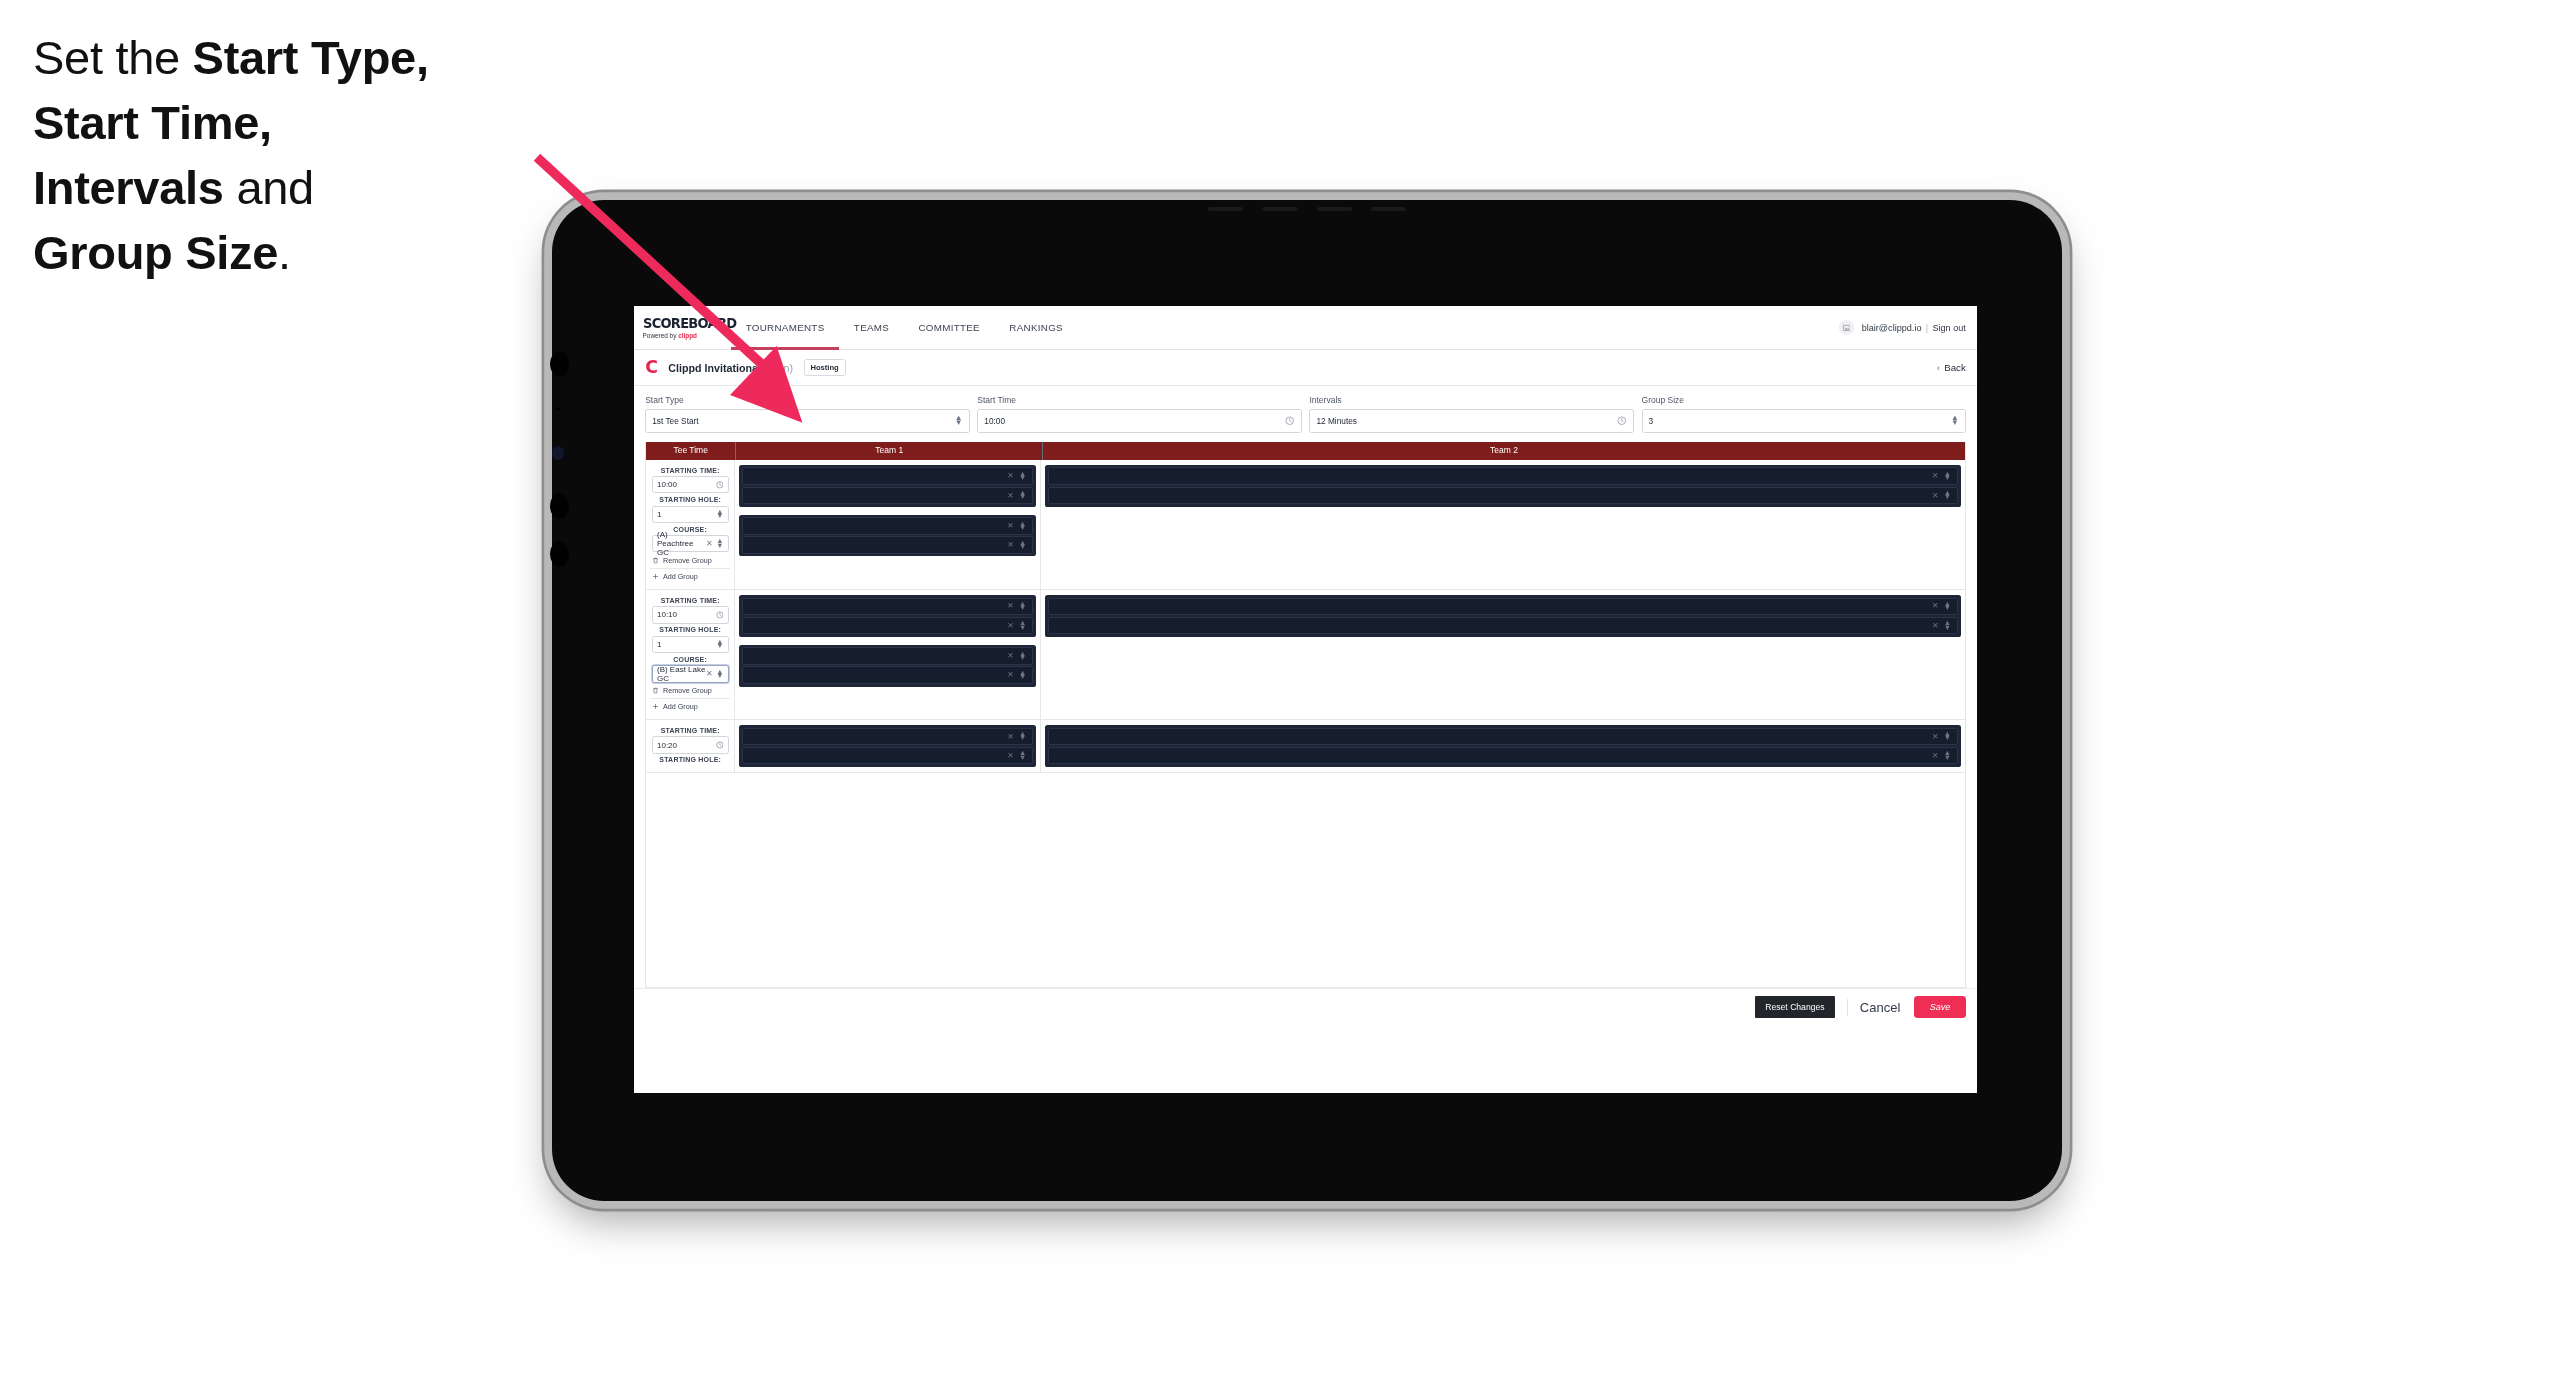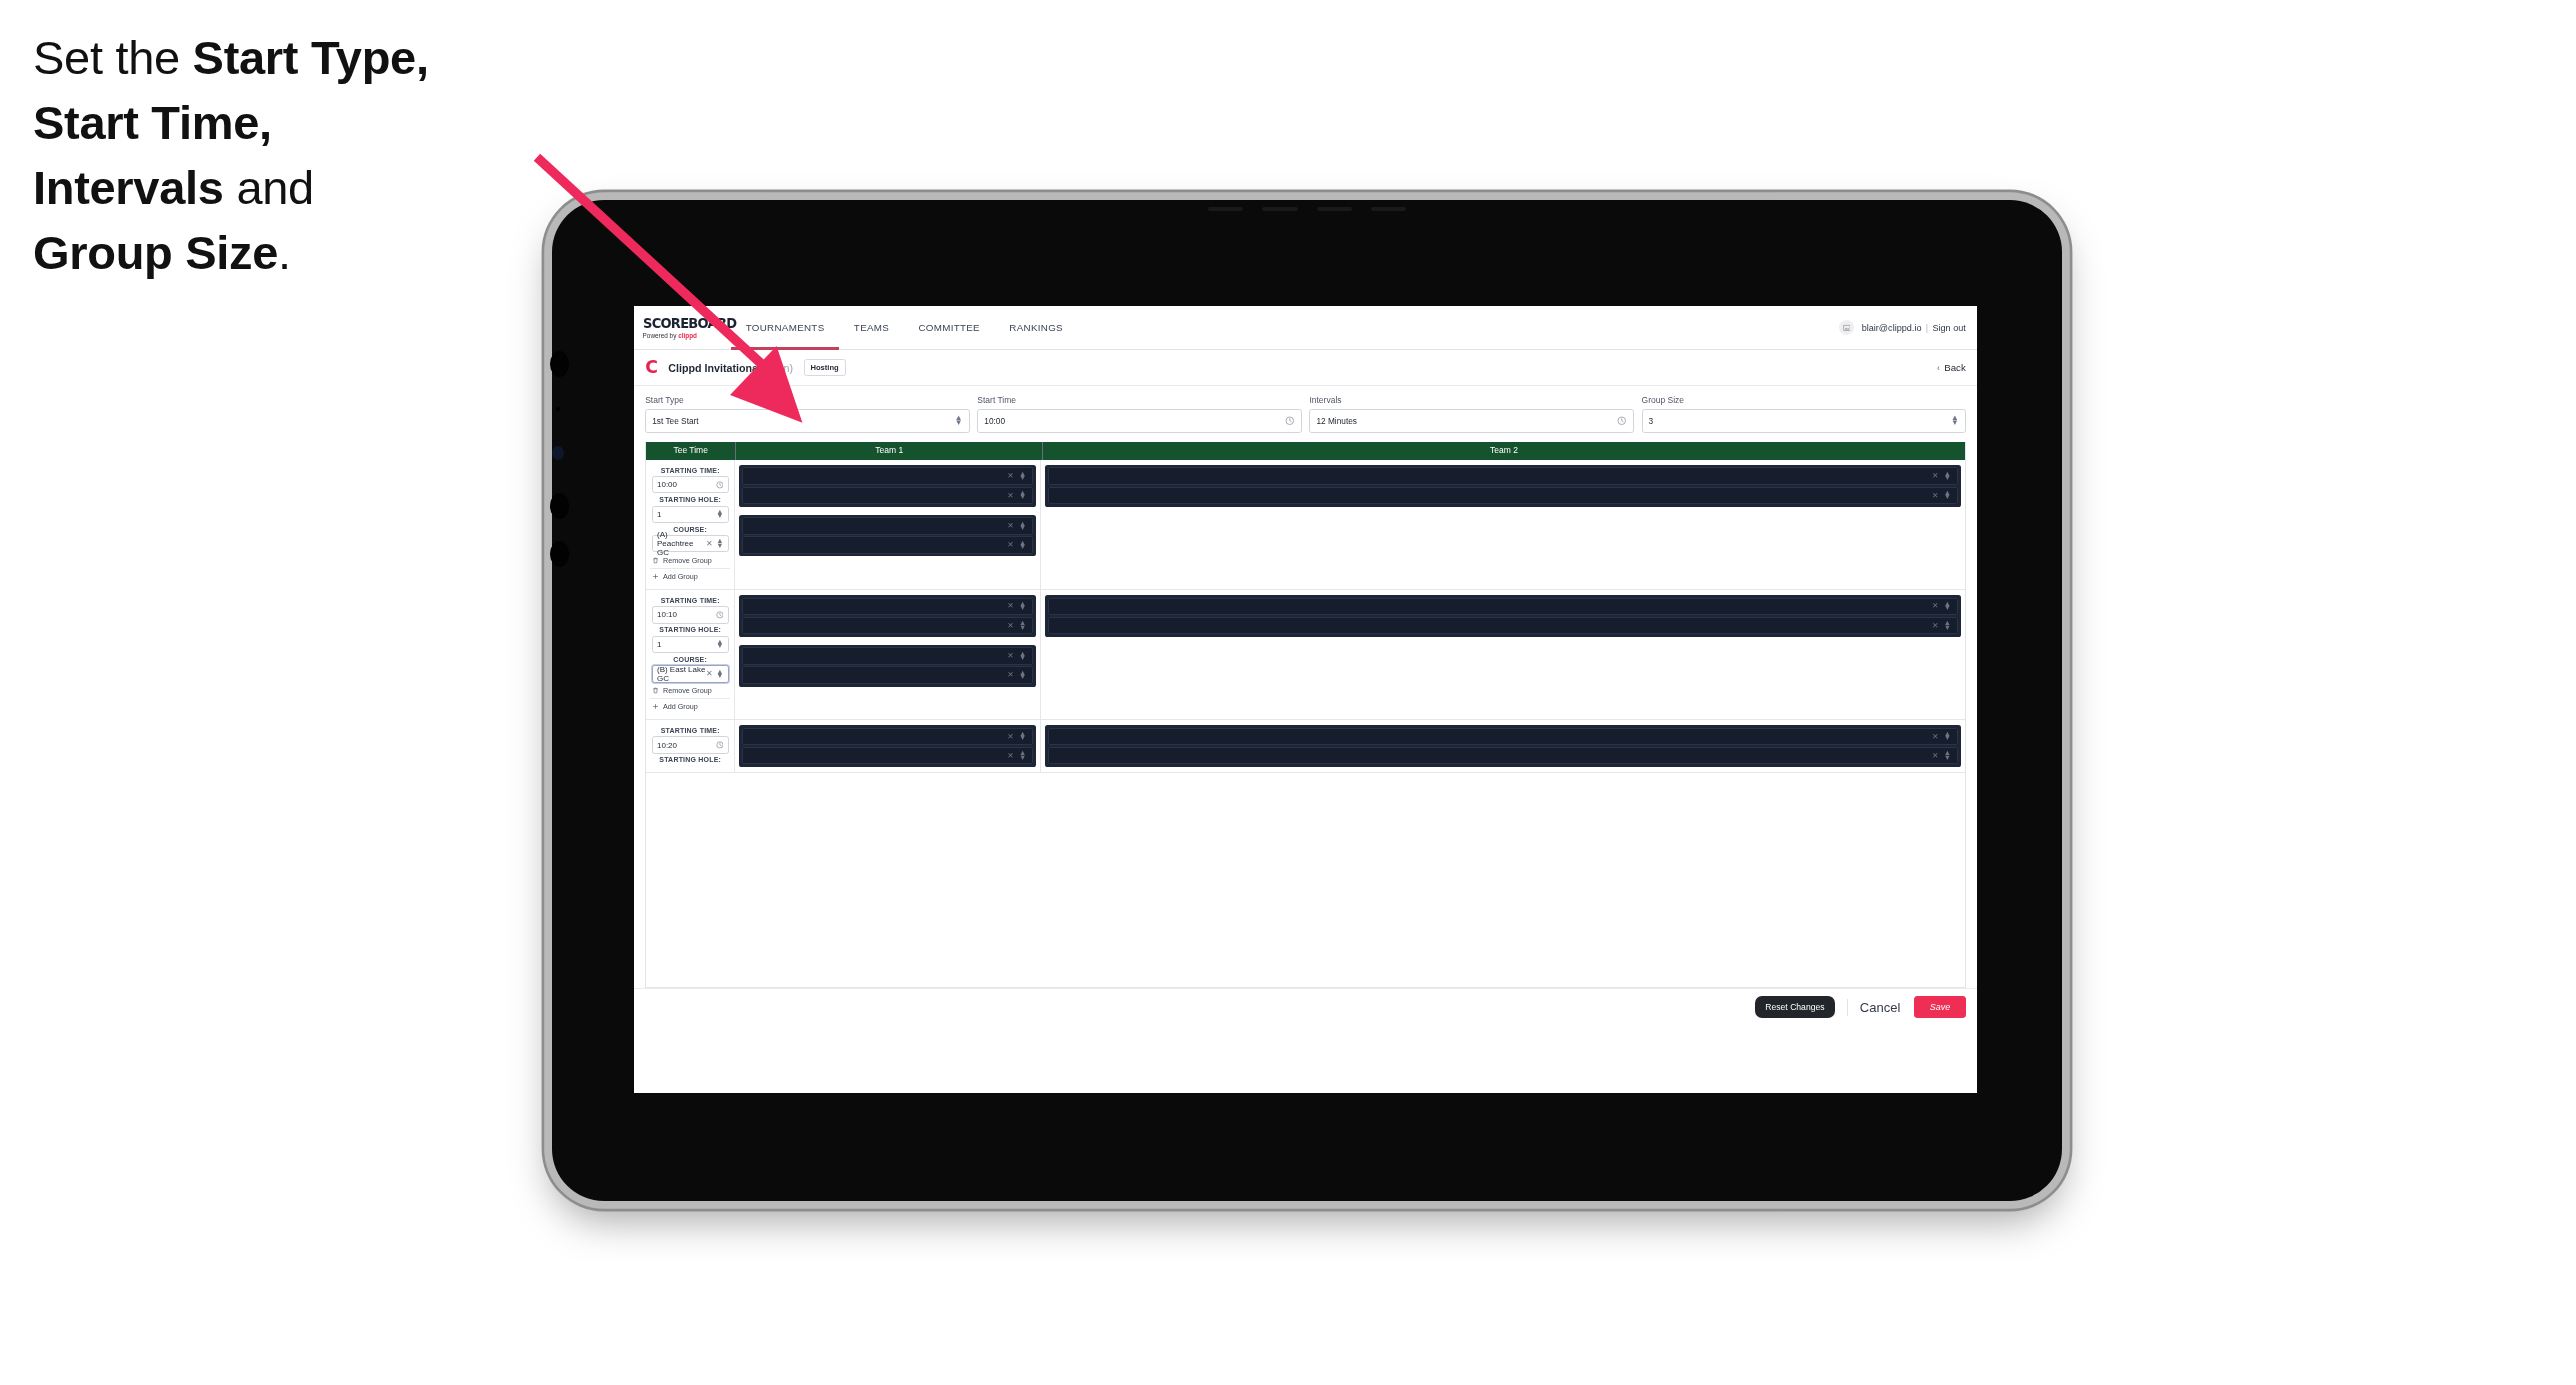--- a/index.html
+++ b/index.html
@@ -69,21 +69,21 @@
   .flabel{font-size:8.5px;color:#4e5666;margin-bottom:4.3px;}
   .fctl{height:24px;border:0.9px solid #d3d5db;border-radius:2.6px;background:#fff;
         display:flex;align-items:center;padding:0 6px;font-size:8.3px;color:#1d2430;
         box-sizing:border-box;cursor:pointer;}
   .fctl .val{flex:1;}
   .fctl .adorn{color:#707888;display:flex;align-items:center;}
   .stepper{display:flex;flex-direction:column;line-height:.62;font-size:7.8px;color:#6e7686;}
 
   
   .tbl{margin:0 11.2px;border:0.9px solid #e3e4e8;border-top:none;}
-  .thead{display:flex;background:#14532d;height:17.3px;align-items:center;}
+  .thead{display:flex;background:#7f1d1d;height:17.3px;align-items:center;}
   .th{color:#fff;font-size:8.5px;text-align:center;line-height:17.3px;}
   .th.tee{width:89px;border-right:0.9px solid #666d80;}
   .th.t1{width:306px;border-right:0.9px solid #666d80;}
   .th.t2{flex:1;}
 
   .tbody{height:527px;overflow:hidden;background:#fff;position:relative;}
   .trow{display:flex;border-bottom:0.9px solid #e6e7eb;background:#fff;}
   .cell-tee{width:89px;box-sizing:border-box;border-right:0.9px solid #e6e7eb;
             padding:4.3px 5.2px 5.2px;display:flex;flex-direction:column;align-items:center;}
   .ministat{font-size:7px;font-weight:bold;color:#3a4252;letter-spacing:0.2px;
@@ -106,21 +106,21 @@
        flex-direction:column;gap:1.7px;}
   .slot{height:15.5px;background:#161d2c;border:0.9px solid #2b3447;border-radius:1.7px;
         display:flex;align-items:center;justify-content:flex-end;gap:5.2px;
         padding-right:6px;cursor:pointer;}
   .slot-x{color:#6d7585;font-size:7.8px;line-height:1;}
   .slot-step{display:flex;flex-direction:column;line-height:.6;font-size:7.3px;color:#6d7585;}
 
   
   .footer{height:37px;background:#fff;border-top:0.9px solid #ececed;
           display:flex;align-items:center;justify-content:flex-end;gap:0;padding-right:11.2px;}
-  .btn-reset{background:#22262b;color:#fff;font-size:8.6px;border-radius:7px;
+  .btn-reset{background:#22262b;color:#fff;font-size:8.6px;border-radius:1px;
              padding:6px 10.4px;cursor:pointer;}
   .vdiv{width:0.9px;height:17.3px;background:#e2e3e6;margin:0 12px;}
   .btn-cancel{font-size:13px;color:#343b48;padding:0 14px 0 0;cursor:pointer;}
   .btn-save{background:#ef2e56;color:#fff;font-size:9px;border-radius:3.5px;
             padding:6px 15.5px;cursor:pointer;font-style:italic;}
 </style>
 </head>
 <body>
 
 <div class="headline">

